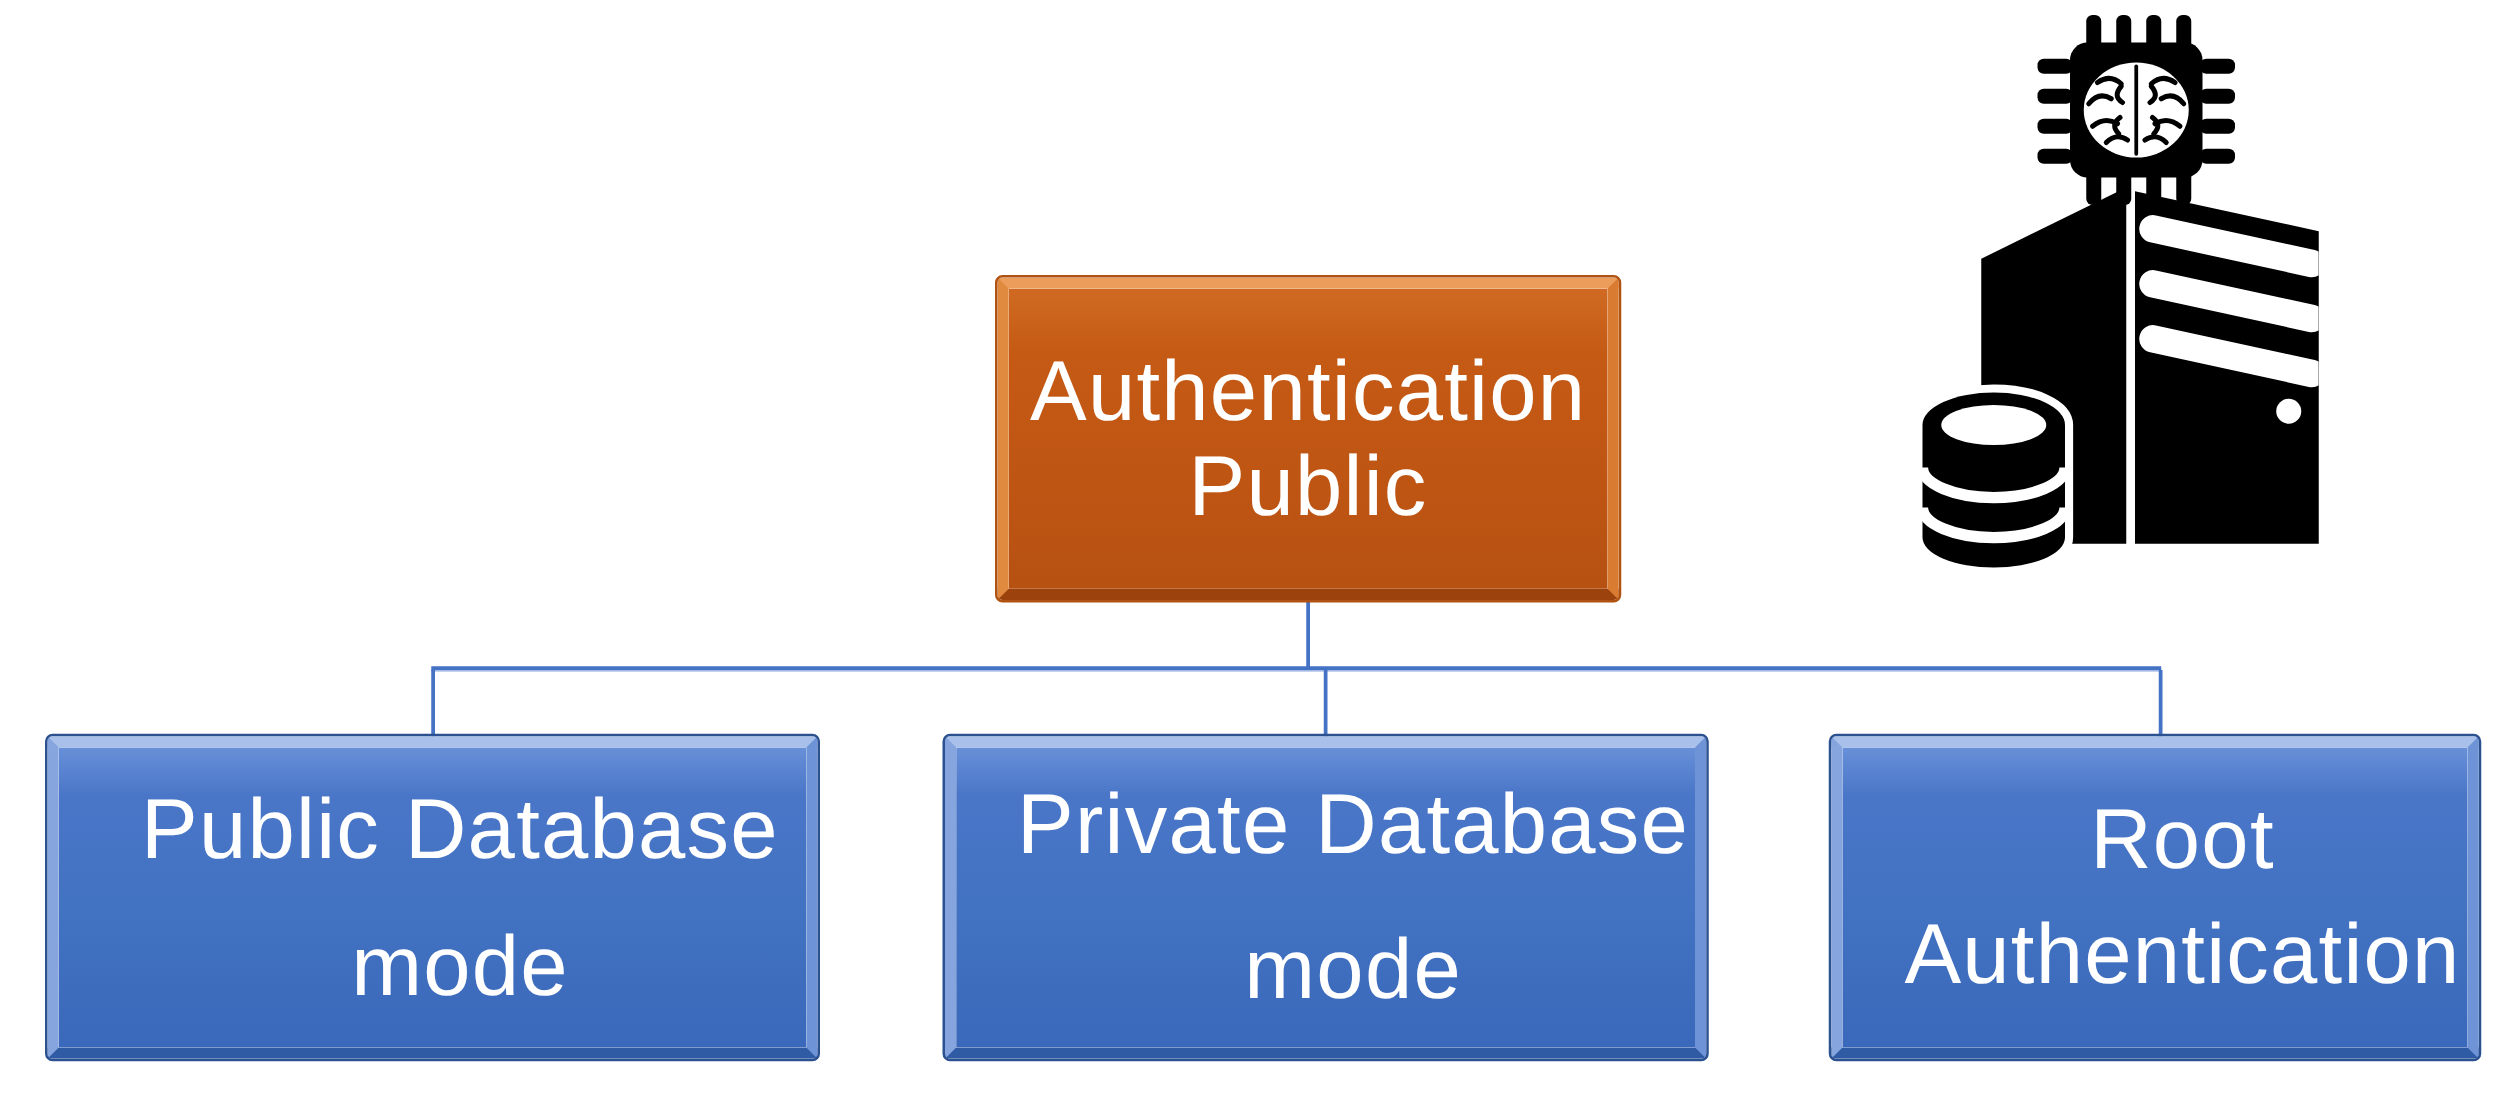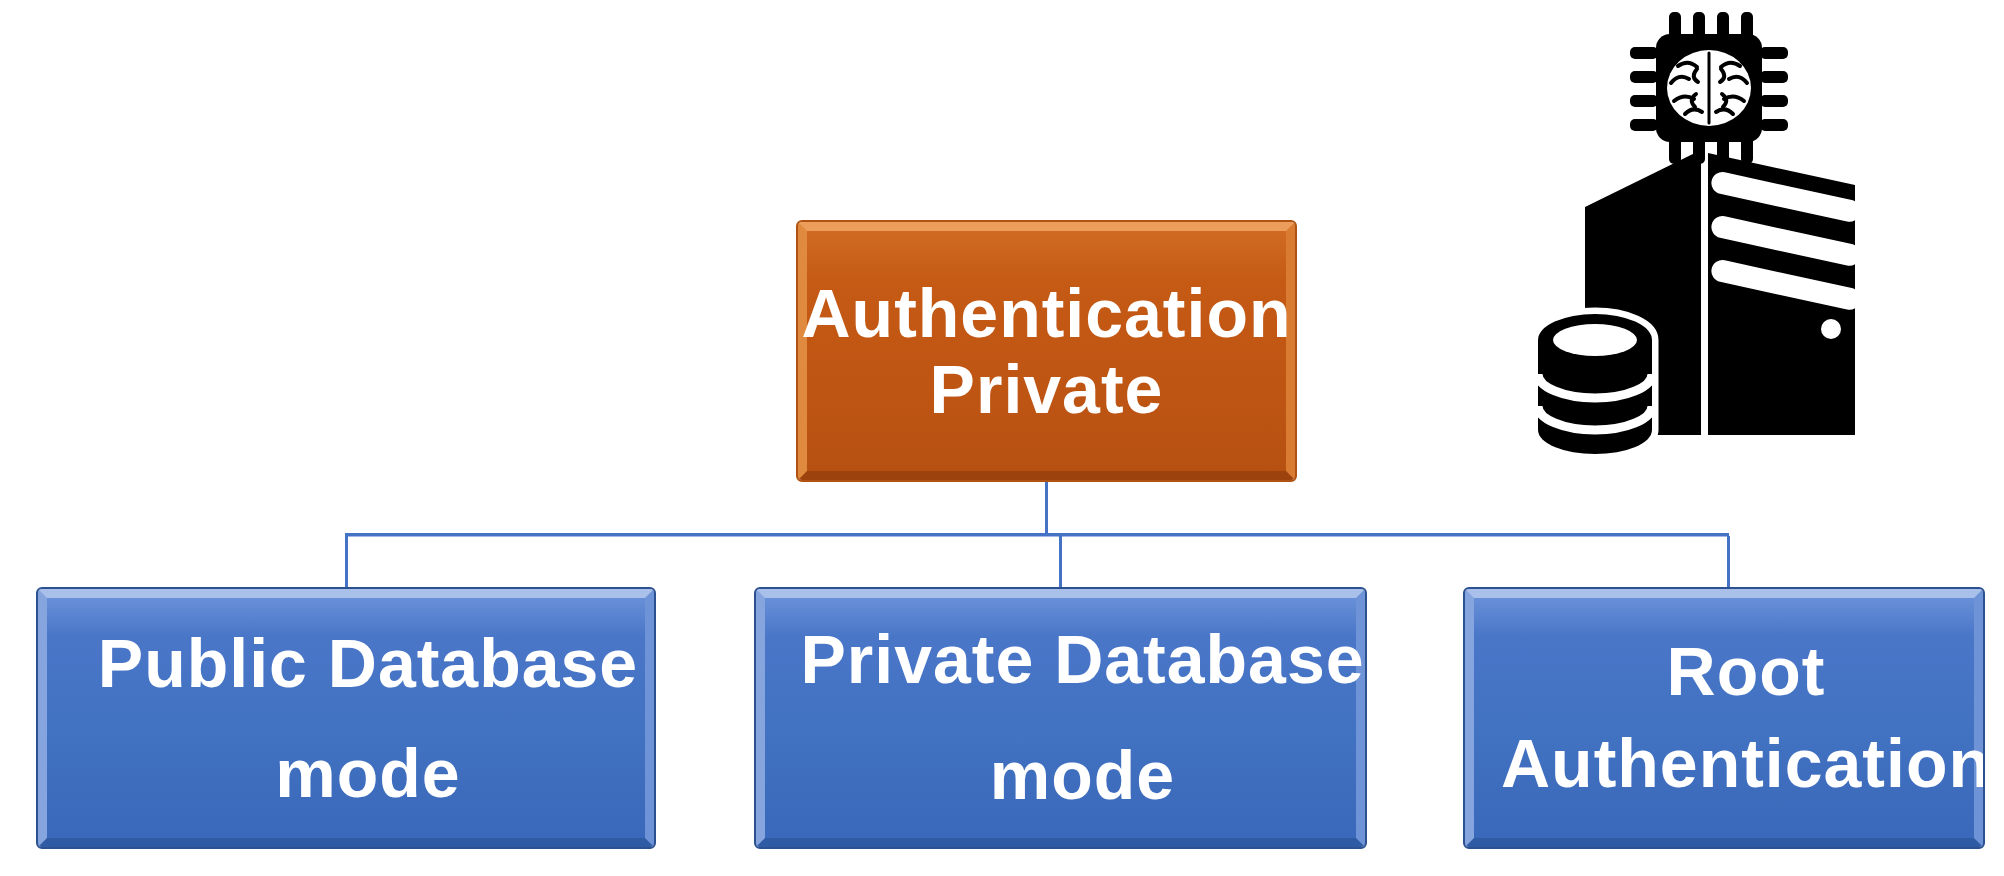--- a/index.html
+++ b/index.html
@@ -5,21 +5,21 @@
   html,body{margin:0;padding:0;background:#ffffff;}
   #stage{
     position:relative;width:2004px;height:876px;background:#ffffff;overflow:hidden;
     font-family:"Liberation Sans",sans-serif;
   }
   .node{
     position:absolute;box-sizing:border-box;display:flex;flex-direction:column;
     align-items:center;justify-content:center;text-align:center;color:#ffffff;
     font-size:68px;letter-spacing:1px;border-style:solid;border-width:9px;border-radius:4px;
   }
-  .node .line{display:block;white-space:nowrap;font-weight:bold;}
+  .node .line{display:block;white-space:nowrap;}
   .root-node{
     left:798px;top:222px;width:497px;height:258px;line-height:1.12;
     background:linear-gradient(180deg,#d06a22 0%,#c45a14 22%,#bf5513 65%,#b65112 100%);
     border-color:#ec9d5b #d97b30 #9c430d #e08a3f;
     outline:2px solid #b05312;
   }
   .child-node{
     line-height:1.6;
     background:linear-gradient(180deg,#6890d8 0%,#4a76c8 16%,#4272c2 55%,#3a68ba 100%);
     border-color:#a9c0ea #6e93d6 #2f5aa4 #86a5df;
@@ -45,21 +45,21 @@
 <div id="stage">
 
   <div class="connector v" id="conn-stem"></div>
   <div class="connector h" id="conn-rail"></div>
   <div class="connector v" id="conn-drop-1"></div>
   <div class="connector v" id="conn-drop-2"></div>
   <div class="connector v" id="conn-drop-3"></div>
 
   <div class="node root-node">
     <span class="line">Authentication</span>
-    <span class="line">Private</span>
+    <span class="line">Public</span>
   </div>
 
   <div class="node child-node" id="child-public">
     <span class="line">Public Database</span>
     <span class="line">mode</span>
   </div>
 
   <div class="node child-node" id="child-private">
     <span class="line">Private Database</span>
     <span class="line">mode</span>

